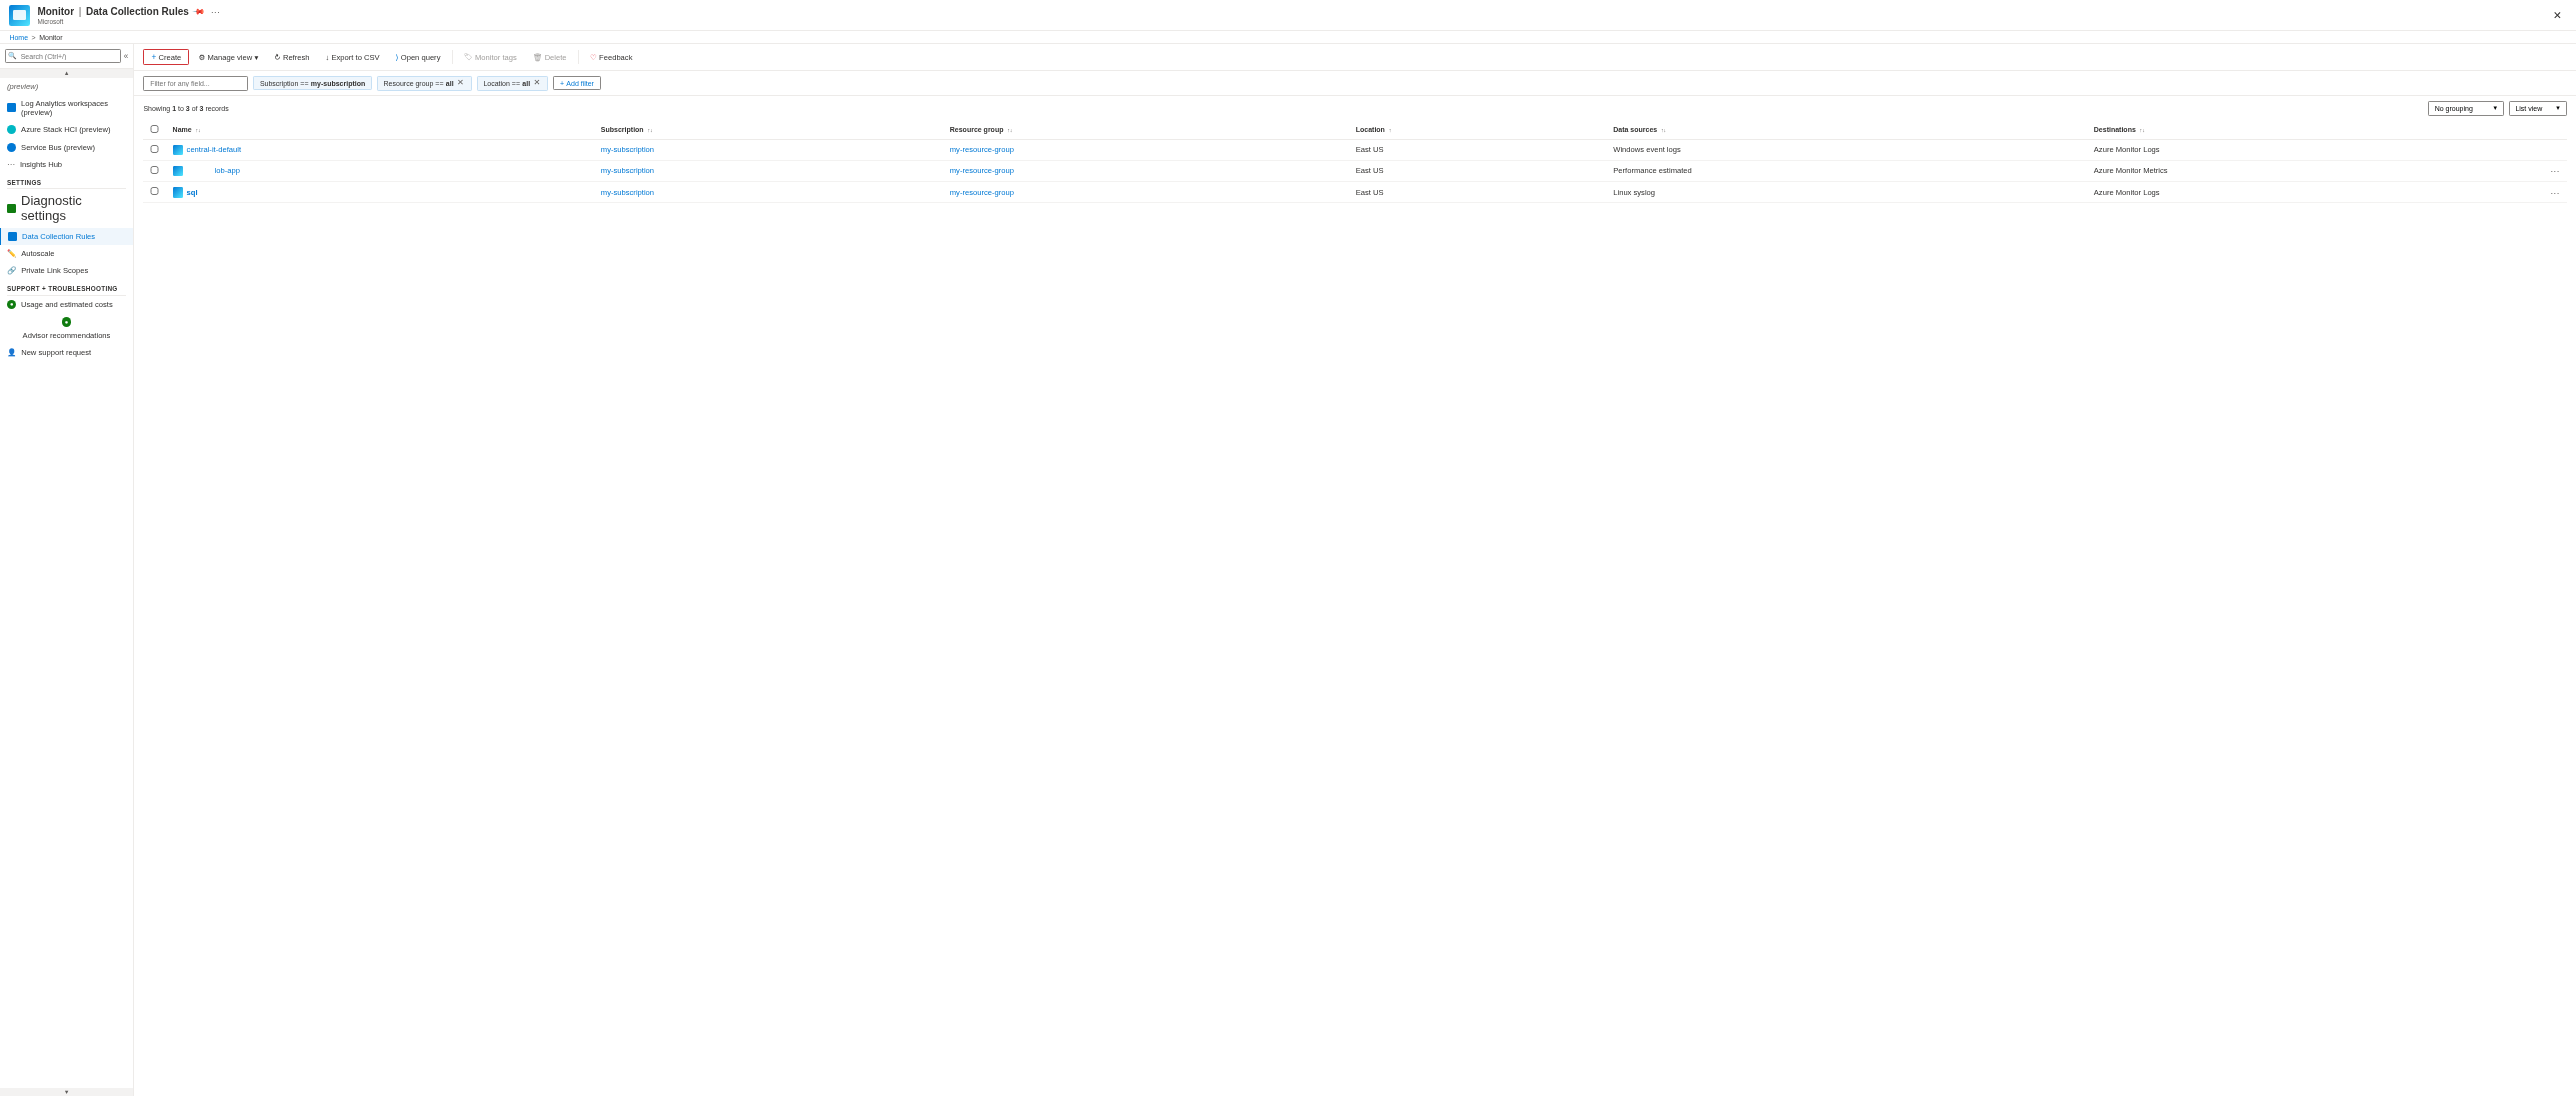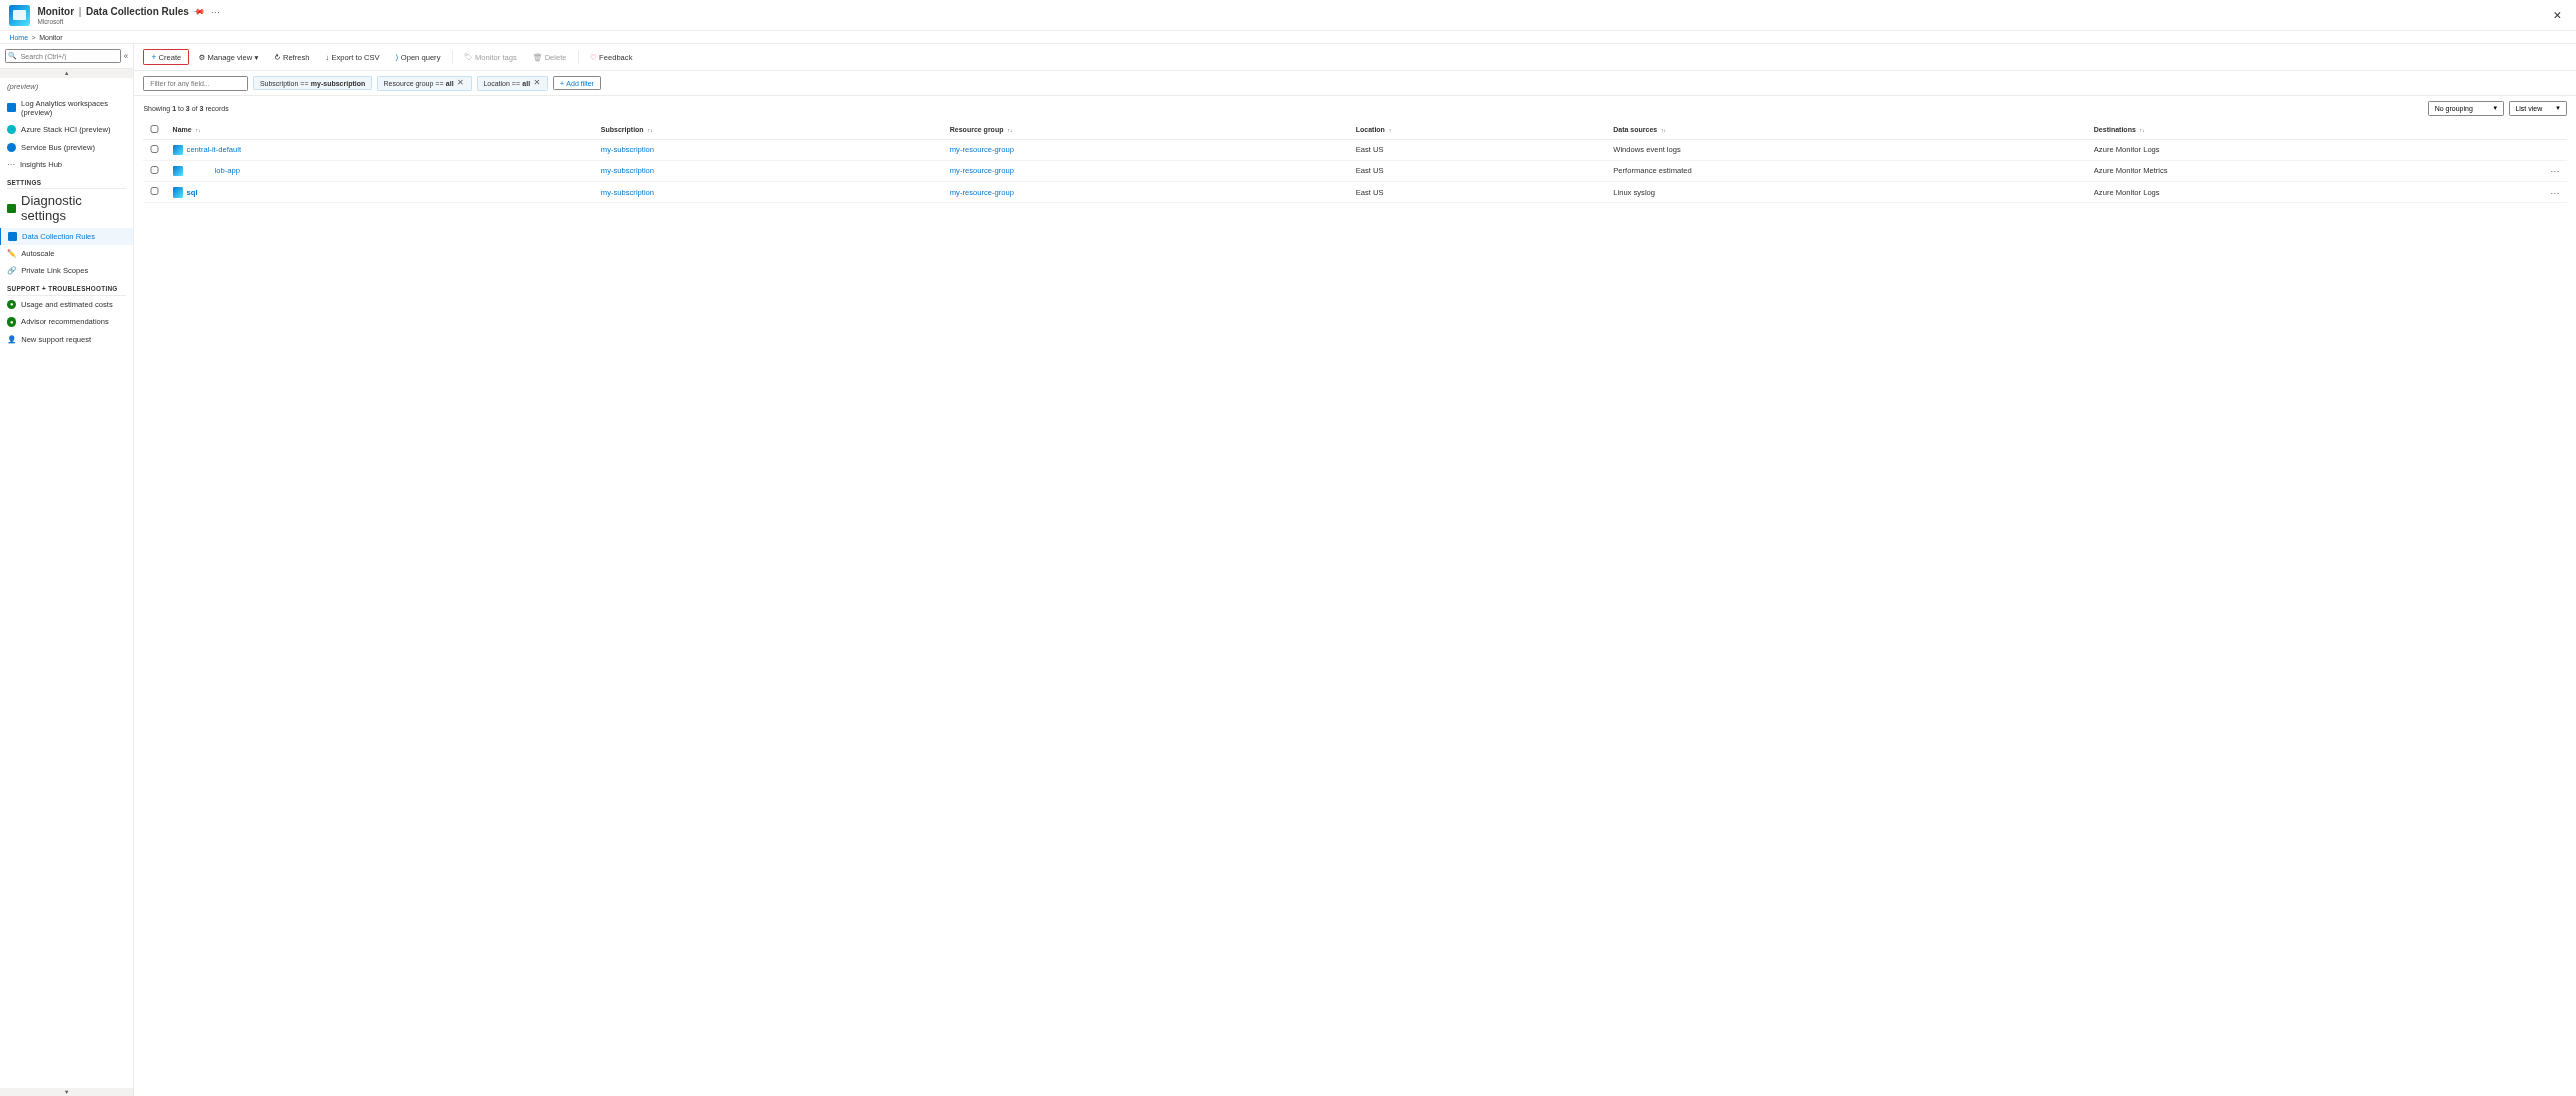--- a/index.html
+++ b/index.html
@@ -100,21 +100,21 @@
     </div>
 
     <div style="padding:5.8px 7px 2.3px;font-size:6.4px;font-weight:700;color:#323130;text-transform:uppercase;letter-spacing:0.3px;">Support + Troubleshooting</div>
     <div style="border-top:0.6px solid #edebe9; margin: 0 7px;"></div>
 
     <div style="display:flex;align-items:flex-end;padding:4.1px 7px;cursor:pointer;font-size:7.6px;color:#323130;gap:4.7px;">
       <span style="width:9.4px;height:9.4px;background:#107c10;border-radius:50%;display:inline-flex;align-items:center;justify-content:center;color:#fff;font-size:5.8px;flex-shrink:0;">●</span>
       <span>Usage and estimated costs</span>
     </div>
 
-    <div style="display:flex;padding:4.1px 7px;cursor:pointer;font-size:7.6px;color:#323130;gap:4.7px;">
+    <div style="display:flex;align-items:center;padding:4.1px 7px;cursor:pointer;font-size:7.6px;color:#323130;gap:4.7px;flex-direction:column;">
       <span style="width:9.4px;height:9.4px;background:#107c10;border-radius:50%;display:inline-flex;align-items:center;justify-content:center;color:#fff;font-size:5.8px;flex-shrink:0;">●</span>
       <span>Advisor recommendations</span>
     </div>
 
     <div style="display:flex;align-items:center;padding:4.1px 7px;cursor:pointer;font-size:7.6px;color:#323130;gap:4.7px;">
       <span style="font-size:7.6px;color:#605e5c;">👤</span>
       <span>New support request</span>
     </div>
 
     <button style="display:flex;justify-content:center;padding:1.2px 0;cursor:pointer;color:#605e5c;font-size:5.8px;background:#f3f2f1;border:none;width:100%;margin-top:auto;">▼</button>

